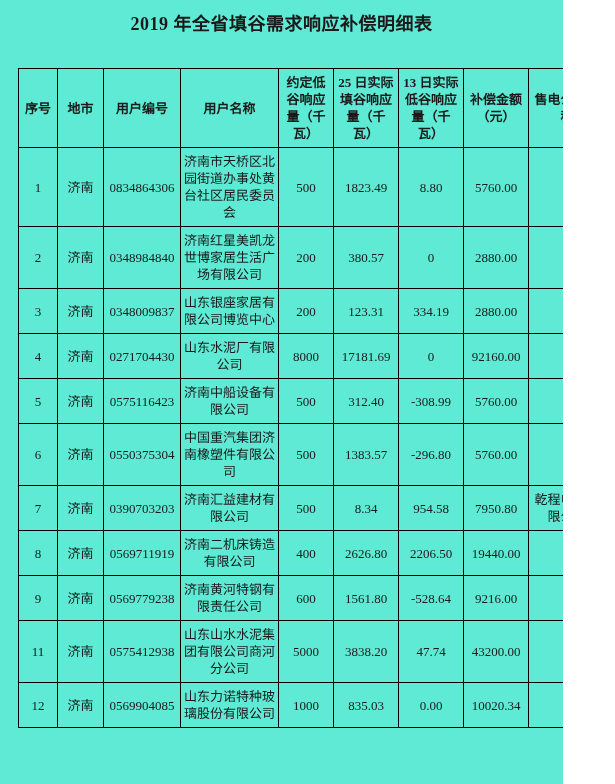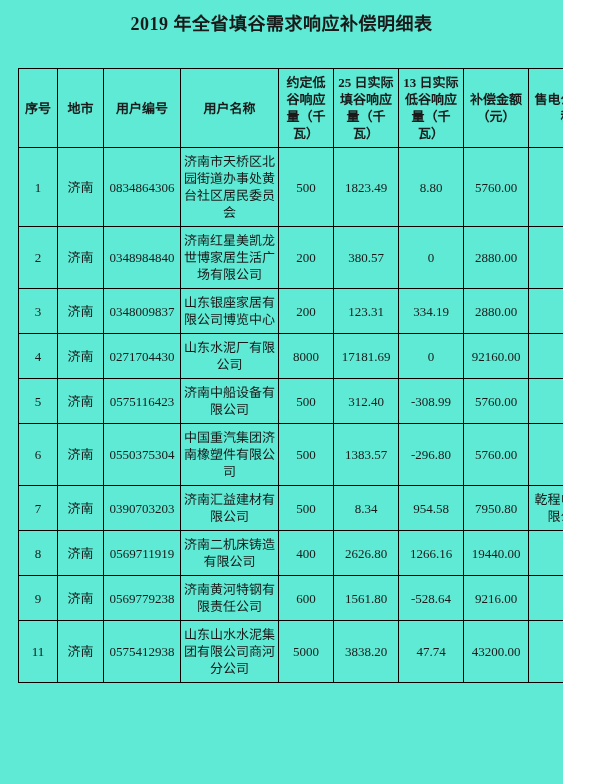--- a/index.html
+++ b/index.html
@@ -170,21 +170,21 @@
           <td>7950.80</td>
           <td>乾程电力有限公司</td>
         </tr>
         <tr>
           <td>8</td>
           <td>济南</td>
           <td>0569711919</td>
           <td>济南二机床铸造有限公司</td>
           <td>400</td>
           <td>2626.80</td>
-          <td>1266.16</td>
+          <td>2206.50</td>
           <td>19440.00</td>
           <td></td>
         </tr>
         <tr>
           <td>9</td>
           <td>济南</td>
           <td>0569779238</td>
           <td>济南黄河特钢有限责任公司</td>
           <td>600</td>
           <td>1561.80</td>
@@ -196,15 +196,26 @@
           <td>11</td>
           <td>济南</td>
           <td>0575412938</td>
           <td>山东山水水泥集团有限公司商河分公司</td>
           <td>5000</td>
           <td>3838.20</td>
           <td>47.74</td>
           <td>43200.00</td>
           <td></td>
         </tr>
+        <tr>
+          <td>12</td>
+          <td>济南</td>
+          <td>0569904085</td>
+          <td>山东力诺特种玻璃股份有限公司</td>
+          <td>1000</td>
+          <td>835.03</td>
+          <td>0.00</td>
+          <td>10020.34</td>
+          <td></td>
+        </tr>
       </tbody>
   </table>
 </div>
 
 </body></html>

